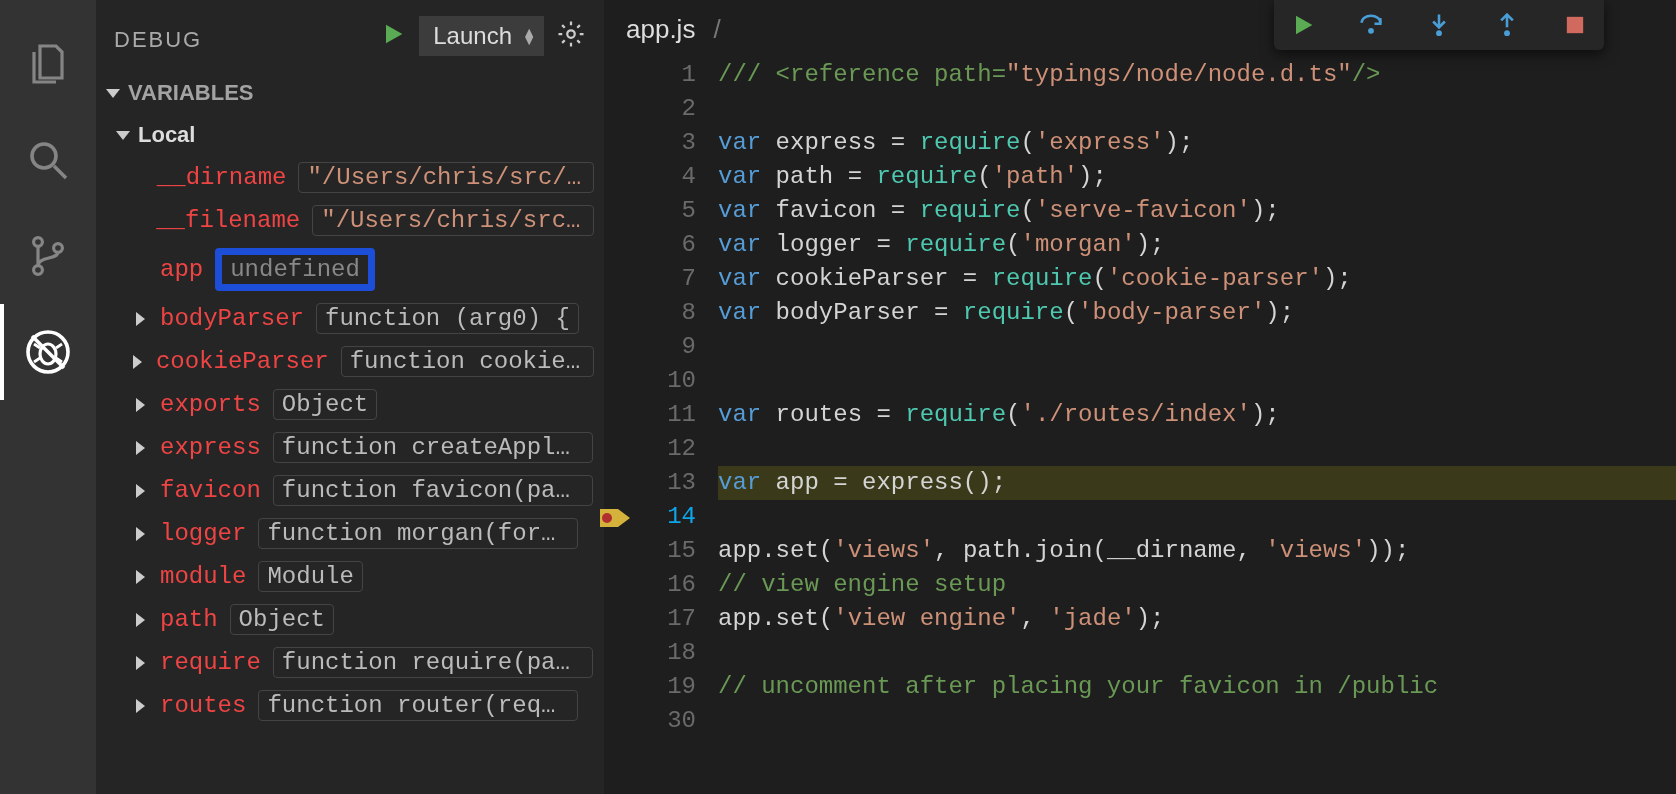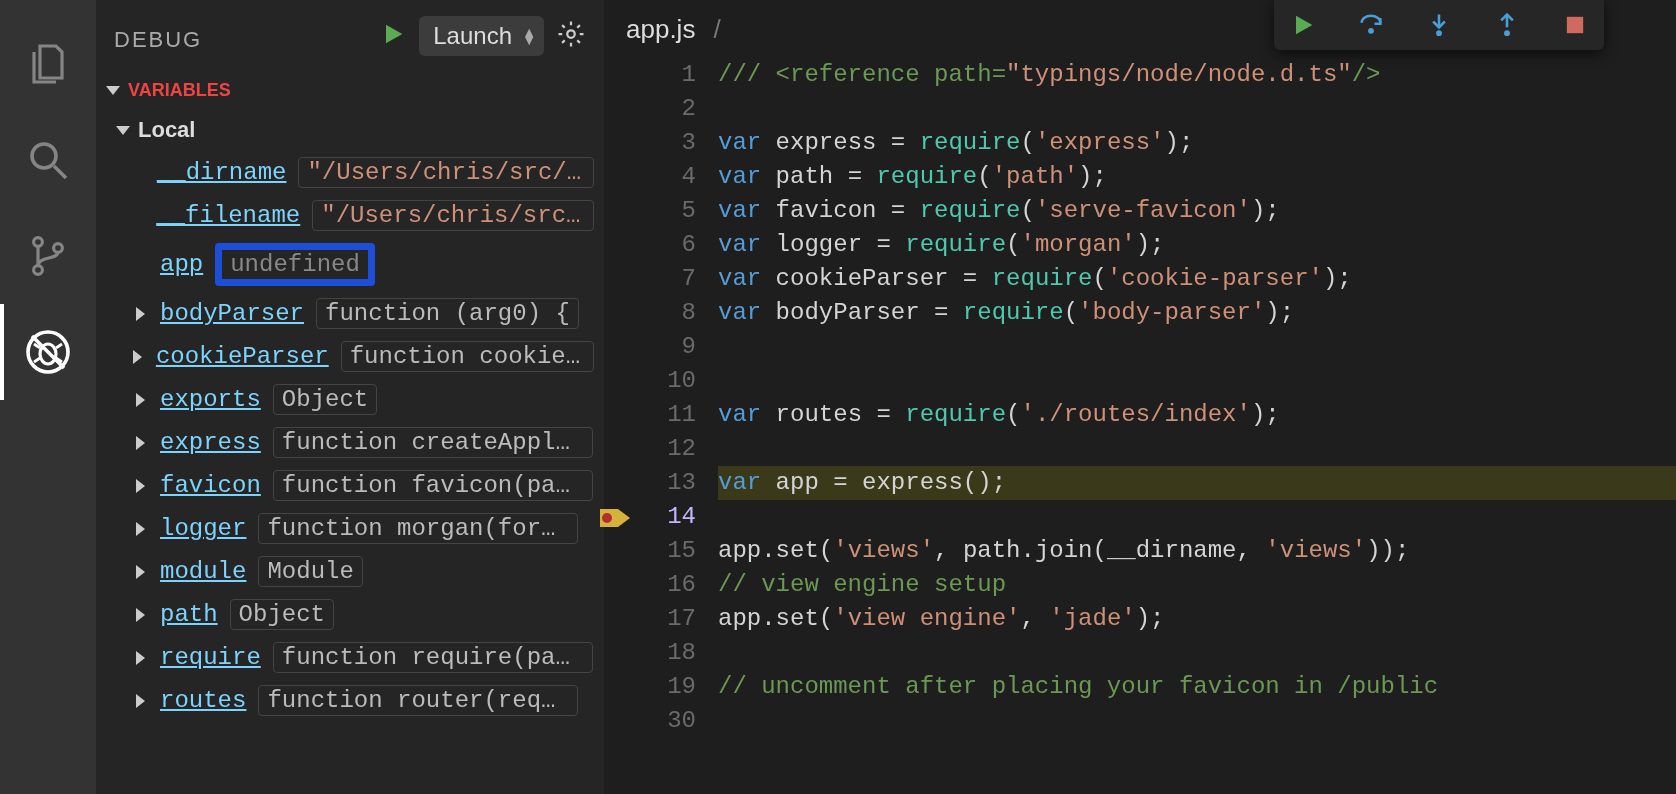--- a/index.html
+++ b/index.html
@@ -63,42 +63,42 @@
   color: #aaa;
   flex: 1;
   margin-top: 8px;
 }
 .play-icon svg { width: 28px; height: 28px; }
 .config-select {
   background: #3c3c3c;
   color: #ddd;
   font-size: 24px;
   padding: 6px 32px 6px 14px;
-  border-radius: 6px;
+  border-radius: 0;
   position: relative;
   display: flex;
   align-items: center;
 }
 .config-select .arrows {
   position: absolute;
   right: 8px;
   font-size: 14px;
   line-height: 8px;
   color: #aaa;
 }
 .gear-icon svg { width: 30px; height: 30px; }
 
 .section-header {
   display: flex;
   align-items: center;
   gap: 8px;
   padding: 8px 10px;
-  font-size: 18px;
+  font-size: 22px;
   font-weight: 700;
-  color: #ef4444;
+  color: #a3a3a3;
   cursor: pointer;
 }
 .twisty-down {
   width: 0; height: 0;
   border-left: 7px solid transparent;
   border-right: 7px solid transparent;
   border-top: 9px solid #ccc;
 }
 
 .scope-header {
@@ -129,21 +129,21 @@
   width: 16px;
   display: inline-flex;
   justify-content: center;
 }
 .twisty-right {
   width: 0; height: 0;
   border-top: 7px solid transparent;
   border-bottom: 7px solid transparent;
   border-left: 9px solid #ccc;
 }
-.var-name { color: #7dd3fc; text-decoration: underline; }
+.var-name { color: #ef4444; }
 .var-value {
   color: #bbb;
   border: 1px solid #444;
   border-radius: 4px;
   padding: 1px 8px;
   overflow: hidden;
   text-overflow: ellipsis;
   max-width: 320px;
 }
 .var-value.string { color: #ce9178; }
@@ -176,21 +176,21 @@
   position: relative;
 }
 .gutter {
   width: 78px;
   text-align: right;
   color: #6a6a6a;
   padding-right: 14px;
   user-select: none;
 }
 .gutter .ln { height: 34px; }
-.gutter .ln.current { color: #c4b5fd; }
+.gutter .ln.current { color: #0ea5e9; }
 .glyph-margin {
   width: 28px;
   position: relative;
 }
 .breakpoint-arrow {
   position: absolute;
   left: -4px;
   width: 34px;
   height: 22px;
 }

